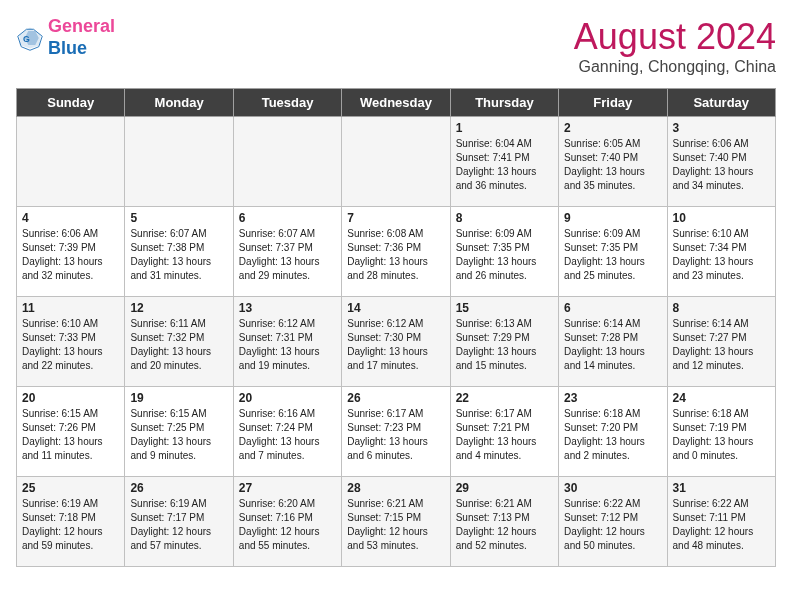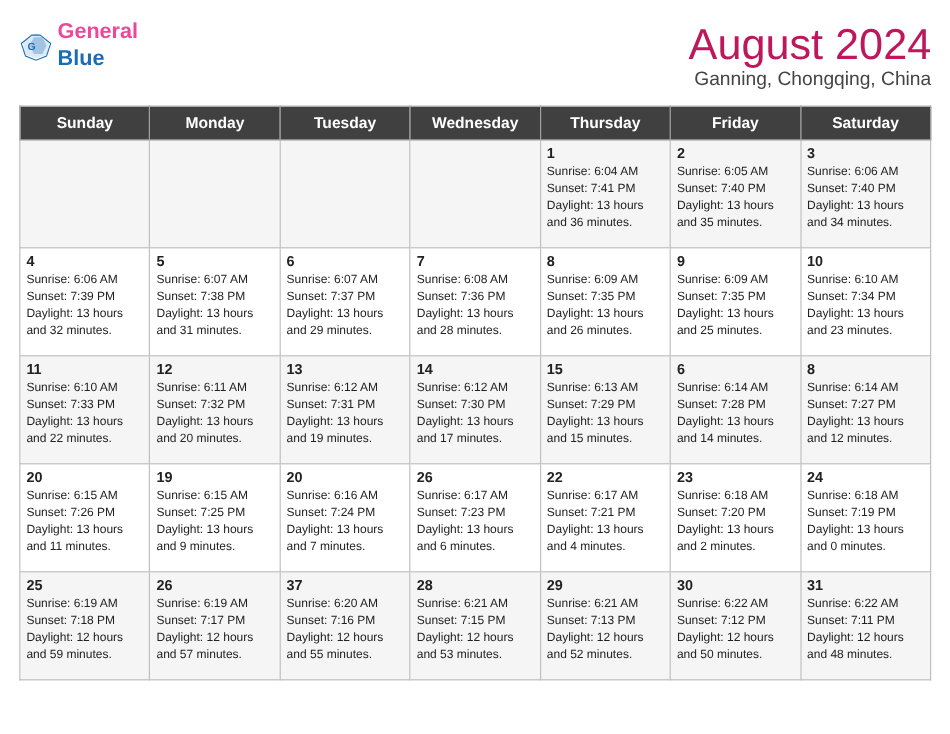--- a/index.html
+++ b/index.html
@@ -313,21 +313,21 @@
 and 59 minutes.</div>
         </td>
         <td>
           <span class="day-number">26</span>
           <div class="day-info" style="white-space: pre-line;">Sunrise: 6:19 AM
 Sunset: 7:17 PM
 Daylight: 12 hours
 and 57 minutes.</div>
         </td>
         <td>
-          <span class="day-number">37</span>
+          <span class="day-number">27</span>
           <div class="day-info" style="white-space: pre-line;">Sunrise: 6:20 AM
 Sunset: 7:16 PM
 Daylight: 12 hours
 and 55 minutes.</div>
         </td>
         <td>
           <span class="day-number">28</span>
           <div class="day-info" style="white-space: pre-line;">Sunrise: 6:21 AM
 Sunset: 7:15 PM
 Daylight: 12 hours

